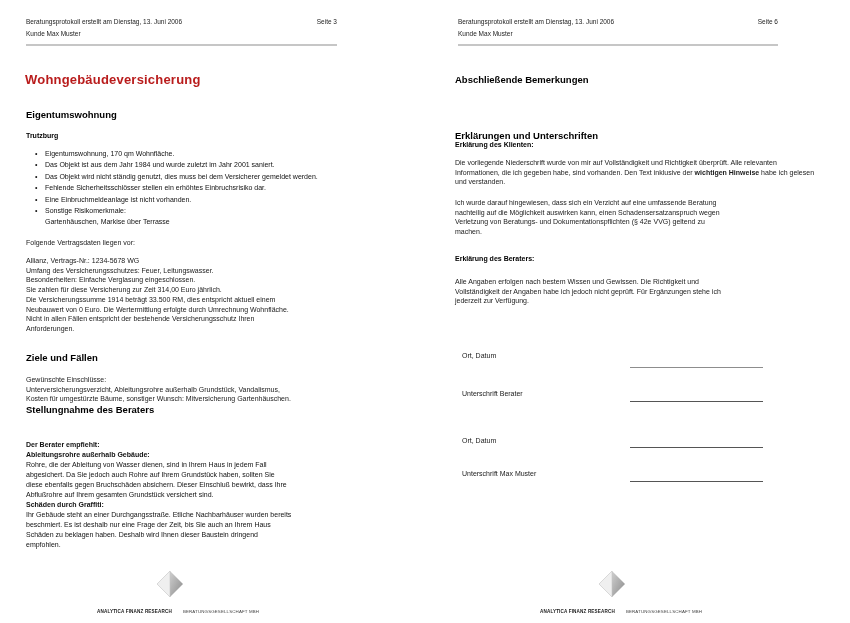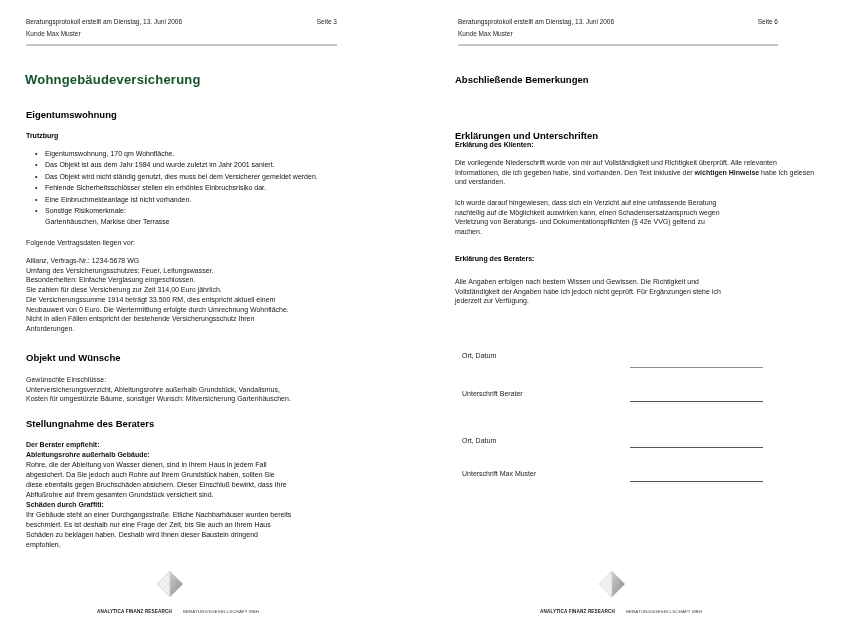--- a/index.html
+++ b/index.html
@@ -11,21 +11,21 @@
   #page-2 { left:425px; }
 
   .abs { position:absolute; }
 
   
   .pagehead { font-size:6.5px; line-height:12px; color:#222; }
   .ph-row { display:flex; justify-content:space-between; }
   .hrule { height:2px; background:#c6c6c6; }
 
   
-  .h1 { font-size:13px; font-weight:bold; letter-spacing:.2px; color:#14532d; }
+  .h1 { font-size:13px; font-weight:bold; letter-spacing:.2px; color:#b91c1c; }
   .h2 { font-size:9.5px; font-weight:bold; color:#000;text-align:right; }
   .h3 { font-size:7px; font-weight:bold; color:#000; }
 
   
   .body-txt { font-size:7px; line-height:9.7px; color:#1a1a1a; }
   .pre { white-space:pre-line; }
   .b { font-weight:bold; }
 
   
   ul.bullets { list-style:none; font-size:7px; line-height:11.4px; }
@@ -81,27 +81,27 @@
 
   <div class="body-txt pre abs" style="left:26px; top:256px; width:348px;">Allianz, Vertrags-Nr.: 1234-5678 WG
 Umfang des Versicherungsschutzes: Feuer, Leitungswasser.
 Besonderheiten: Einfache Verglasung eingeschlossen.
 Sie zahlen für diese Versicherung zur Zeit 314,00 Euro jährlich.
 Die Versicherungssumme 1914 beträgt 33.500 RM, dies entspricht aktuell einem
 Neubauwert von 0 Euro. Die Wertermittlung erfolgte durch Umrechnung Wohnfläche.
 Nicht in allen Fällen entspricht der bestehende Versicherungsschutz Ihren
 Anforderungen.</div>
 
-  <div class="h2 abs" style="left:26px; top:352px;">Objekt und Wünsche</div>
+  <div class="h2 abs" style="left:26px; top:352px;">Ziele und Fällen</div>
 
   <div class="body-txt pre abs" style="left:26px; top:375px; width:348px;">Gewünschte Einschlüsse:
 Unterversicherungsverzicht, Ableitungsrohre außerhalb Grundstück, Vandalismus,
 Kosten für umgestürzte Bäume, sonstiger Wunsch: Mitversicherung Gartenhäuschen.</div>
 
-  <div class="h2 abs" style="left:26px; top:418px;">Stellungnahme des Beraters</div>
+  <div class="h2 abs" style="left:26px; top:404px;">Stellungnahme des Beraters</div>
 
   <div class="adv abs" style="left:26px; top:440px; width:348px;">
     <div class="b">Der Berater empfiehlt:</div>
     <div class="b">Ableitungsrohre außerhalb Gebäude:</div>
     <div class="pre">Rohre, die der Ableitung von Wasser dienen, sind in Ihrem Haus in jedem Fall
 abgesichert. Da Sie jedoch auch Rohre auf Ihrem Grundstück haben, sollten Sie
 diese ebenfalls gegen Bruchschäden absichern. Dieser Einschluß bewirkt, dass Ihre
 Abflußrohre auf Ihrem gesamten Grundstück versichert sind.</div>
     <div class="b">Schäden durch Graffiti:</div>
     <div class="pre">Ihr Gebäude steht an einer Durchgangsstraße. Etliche Nachbarhäuser wurden bereits

